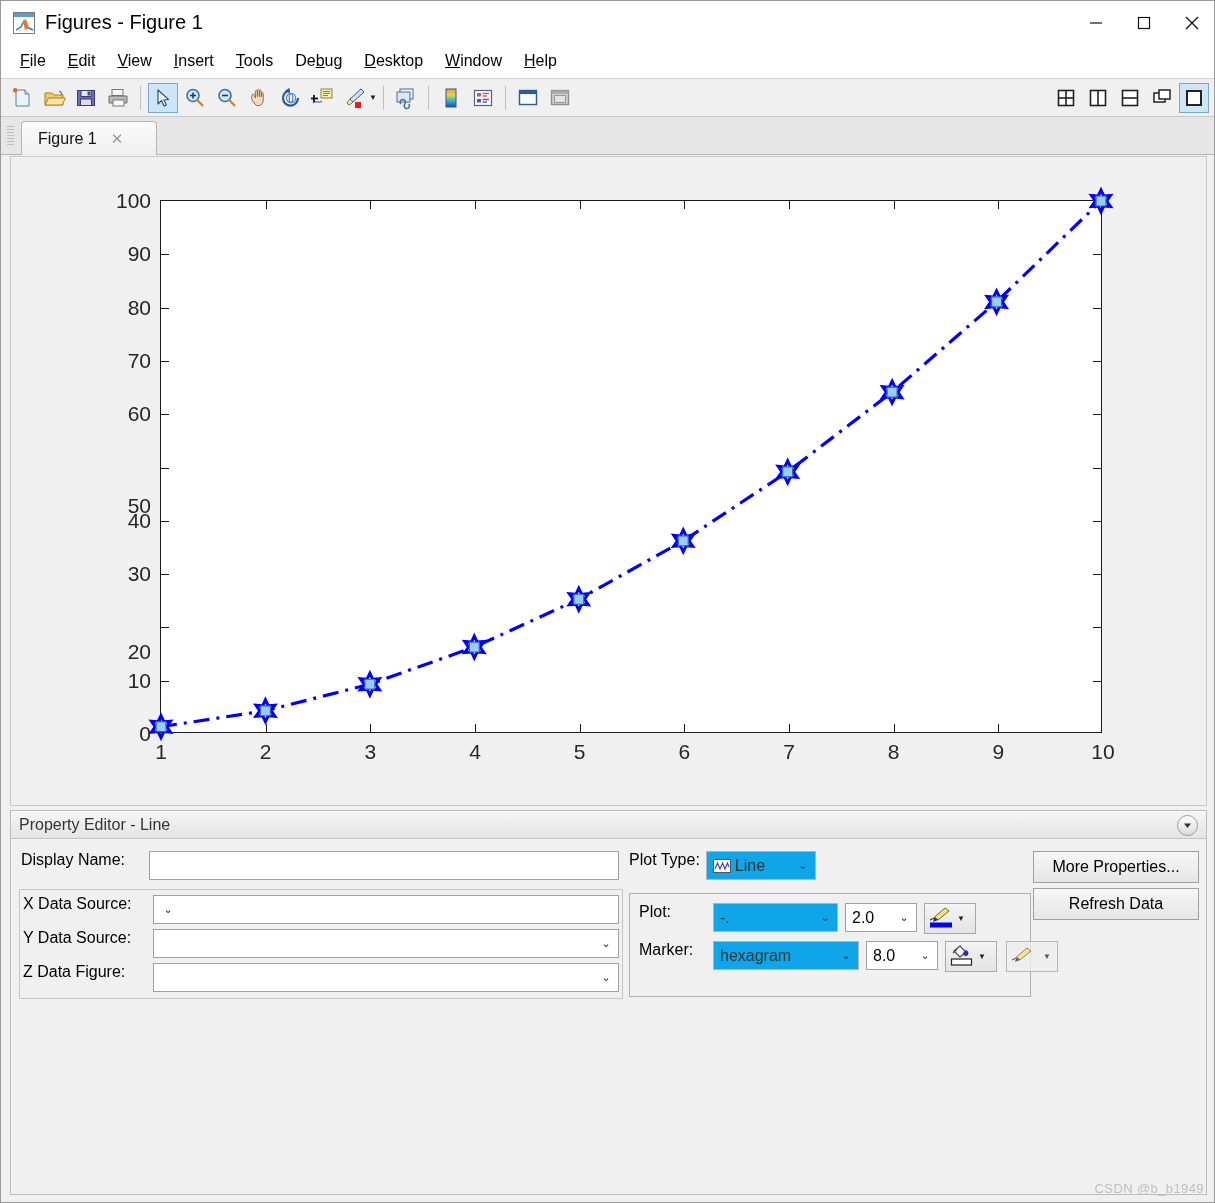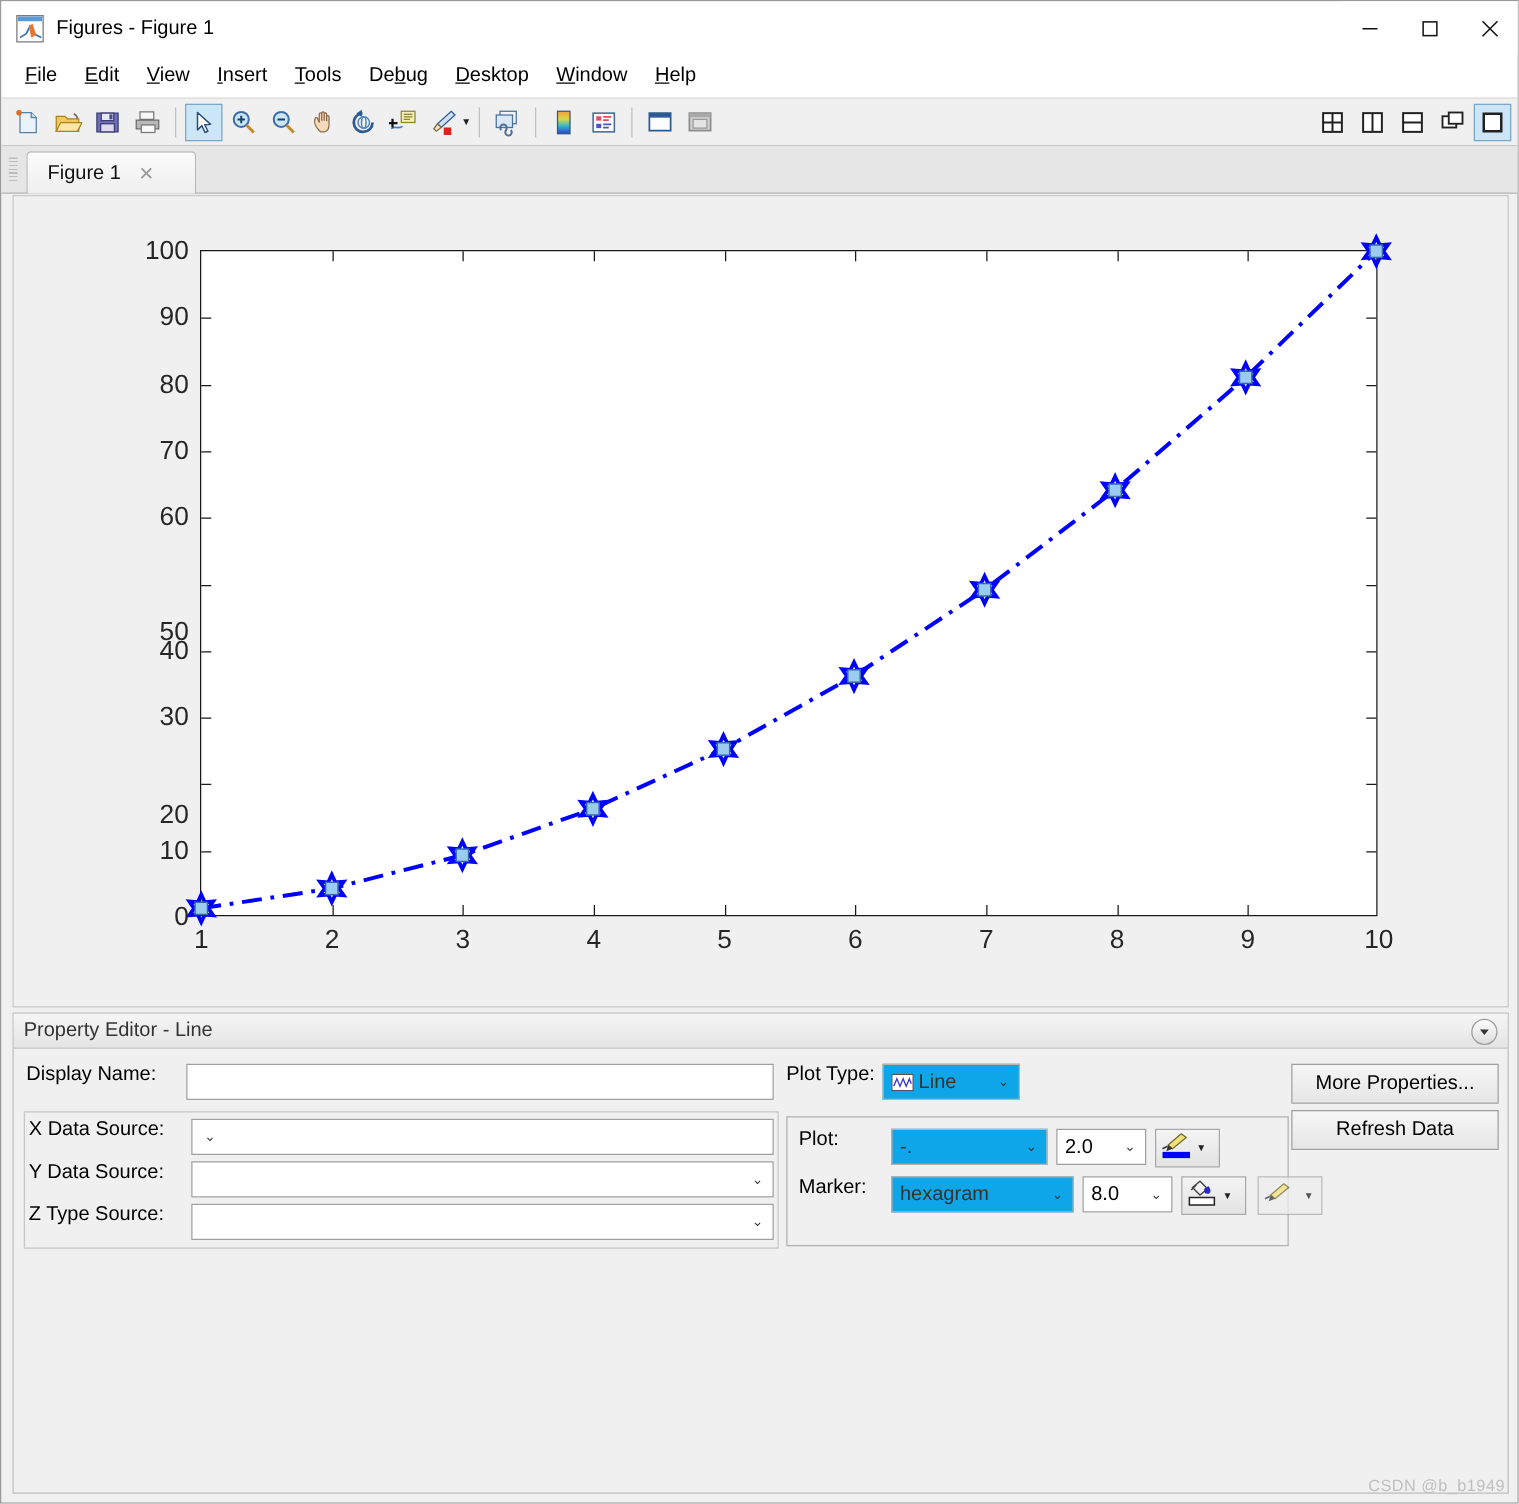--- a/index.html
+++ b/index.html
@@ -25,21 +25,21 @@
   #app-icon {
     width: 22px; height: 22px; margin-left: 12px; margin-right: 10px;
     border: 1px solid #7a7a7a; background: #fdfdfd;
     position: relative; overflow: hidden; flex: 0 0 auto;
   }
   #app-icon .top-bar { position:absolute; left:0; top:0; width:100%; height:4px; background:#5b9bd5; }
   #app-icon .curve {
     position: absolute; left: 2px; top: 5px; width: 18px; height: 15px;
   }
   #title-text {
-    font-size: 16px; color: #000000; white-space: nowrap;
+    font-size: 20px; color: #000000; white-space: nowrap;
   }
   #winbuttons { position: absolute; right: 0; top: 0; height: 43px; display: flex; }
   .winbtn {
     width: 48px; height: 43px; display: flex; align-items: center; justify-content: center;
     background: #ffffff;
   }
   .winbtn svg { display: block; }
 
   
   #menubar {
@@ -577,21 +577,21 @@
 
       <div class="row" style="position:absolute; left:12px; top:90px; width:600px;">
         <span class="flabel" style="width:130px;">Y Data Source:</span>
         <div class="combo" style="width:466px;">
           <span class="cv"></span>
           <span class="chev">⌄</span>
         </div>
       </div>
 
       <div class="row" style="position:absolute; left:12px; top:124px; width:600px;">
-        <span class="flabel" style="width:130px;">Z Type Source:</span>
+        <span class="flabel" style="width:130px;">Z Data Figure:</span>
         <div class="combo" style="width:466px;">
           <span class="cv"></span>
           <span class="chev">⌄</span>
         </div>
       </div>
 
       <div class="row" style="position:absolute; left:618px; top:12px;">
         <span class="flabel">Plot Type:</span>
         <div class="combo gray" style="width:110px; margin-left:6px;">
           <span style="display:inline-flex;align-items:center;margin-right:4px;">

